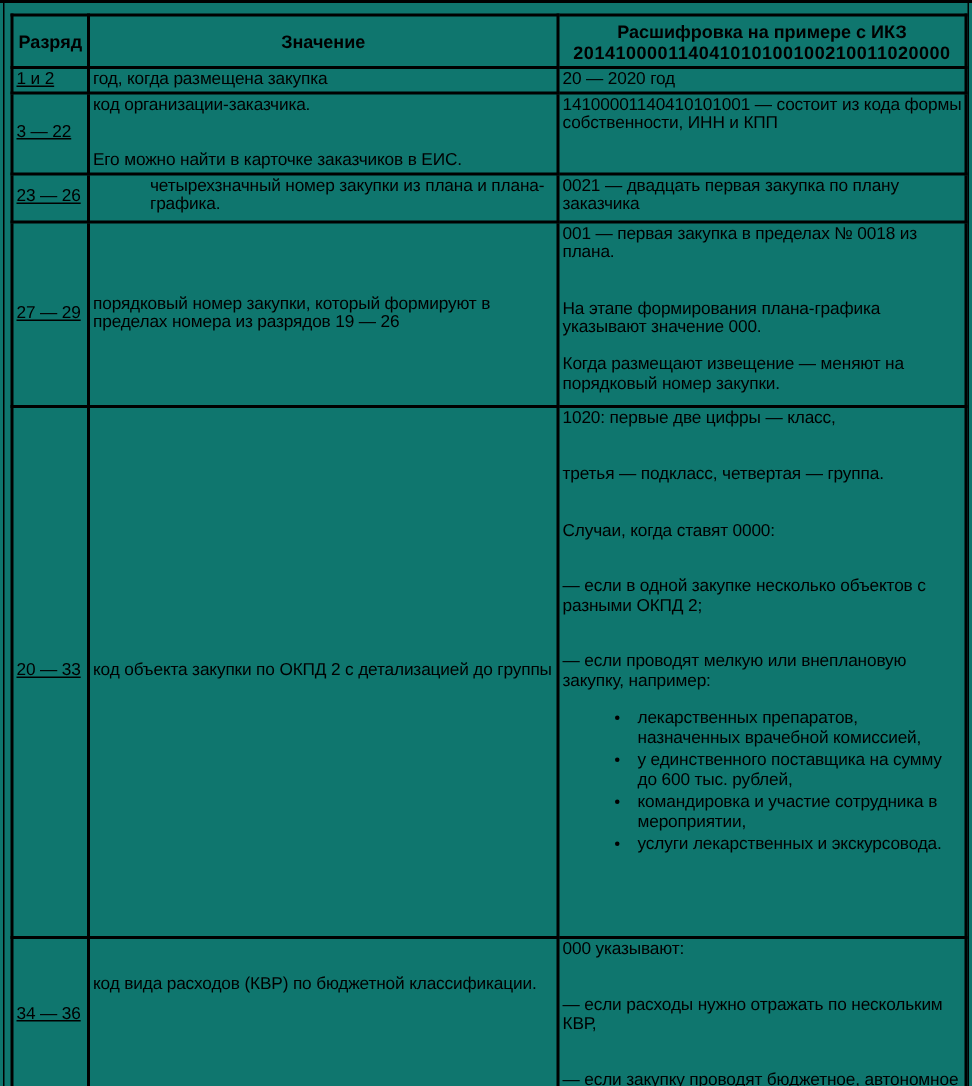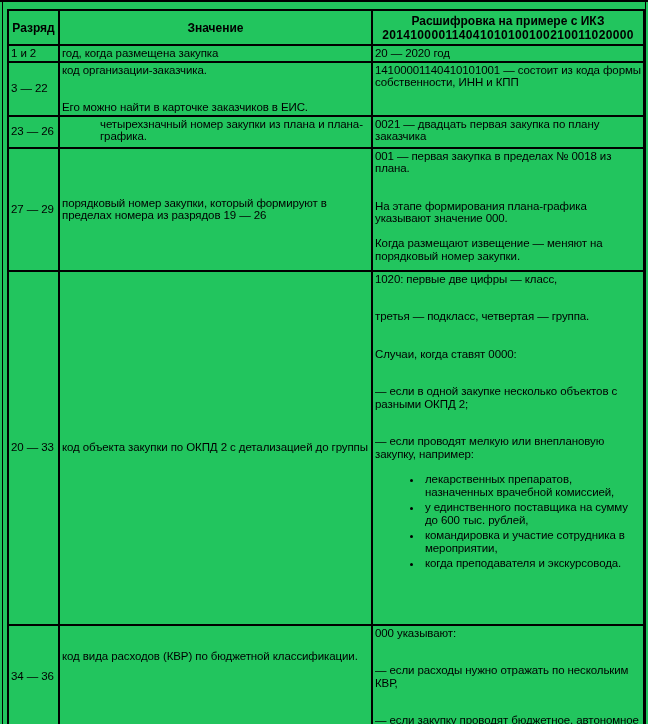--- a/index.html
+++ b/index.html
@@ -9,21 +9,21 @@
     height: 724px;
     overflow: hidden;
     background: #ffffff;
     font-family: "Liberation Sans", "DejaVu Sans", sans-serif;
     color: #000000;
   }
   .page {
     position: relative;
     width: 648px;
     height: 724px;
-    background: #22c55e;
+    background: #0f766e;
   }
   
   .frame-top  { position: absolute; left: 0; top: 0; width: 648px; height: 2px; background: #000; }
   .frame-left { position: absolute; left: 2px; top: 0; width: 1px; height: 724px; background: #000; }
   .frame-right{ position: absolute; left: 645px; top: 0; width: 1px; height: 724px; background: #000; }
 
   table.ikz {
     position: absolute;
     left: 7px;
     top: 9px;
@@ -49,21 +49,21 @@
     font-size: 12px;
     line-height: 14px;
     text-align: center;
     vertical-align: middle;
     height: 31px;
     letter-spacing: 0;
   }
   .ikz-number { letter-spacing: 0.35px; white-space: nowrap; }
 
   td { vertical-align: top; }
-  td.c1 { vertical-align: middle; }
+  td.c1 { vertical-align: middle; text-decoration: underline; }
   td.c2 { vertical-align: middle; }
   td.c3 { vertical-align: top; }
 
   tr.r0 { height: 13px; }
   tr.r1 { height: 50px; }
   tr.r2 { height: 32px; margin-top: 28px; }
   tr.r3 { height: 123px; }
   tr.r4 { height: 354px; }
   tr.r5 { height: 164px; }
 
@@ -151,21 +151,21 @@
 
 
 — если в одной закупке несколько объектов с разными ОКПД 2;
 
 
 — если проводят мелкую или внеплановую закупку, например:</div>
           <ul class="bullets">
               <li>лекарственных препаратов, назначенных врачебной комиссией,</li>
               <li>у единственного поставщика на сумму до 600 тыс. рублей,</li>
               <li>командировка и участие сотрудника в мероприятии,</li>
-              <li>когда преподавателя и экскурсовода.</li>
+              <li>услуги лекарственных и экскурсовода.</li>
             </ul>
         </td>
       </tr>
       <tr class="r5">
         <td class="c1">34 — 36</td>
         <td class="c2">код вида расходов (КВР) по бюджетной классификации.</td>
         <td class="c3 pre">000 указывают:
 
 
 — если расходы нужно отражать по нескольким КВР,

